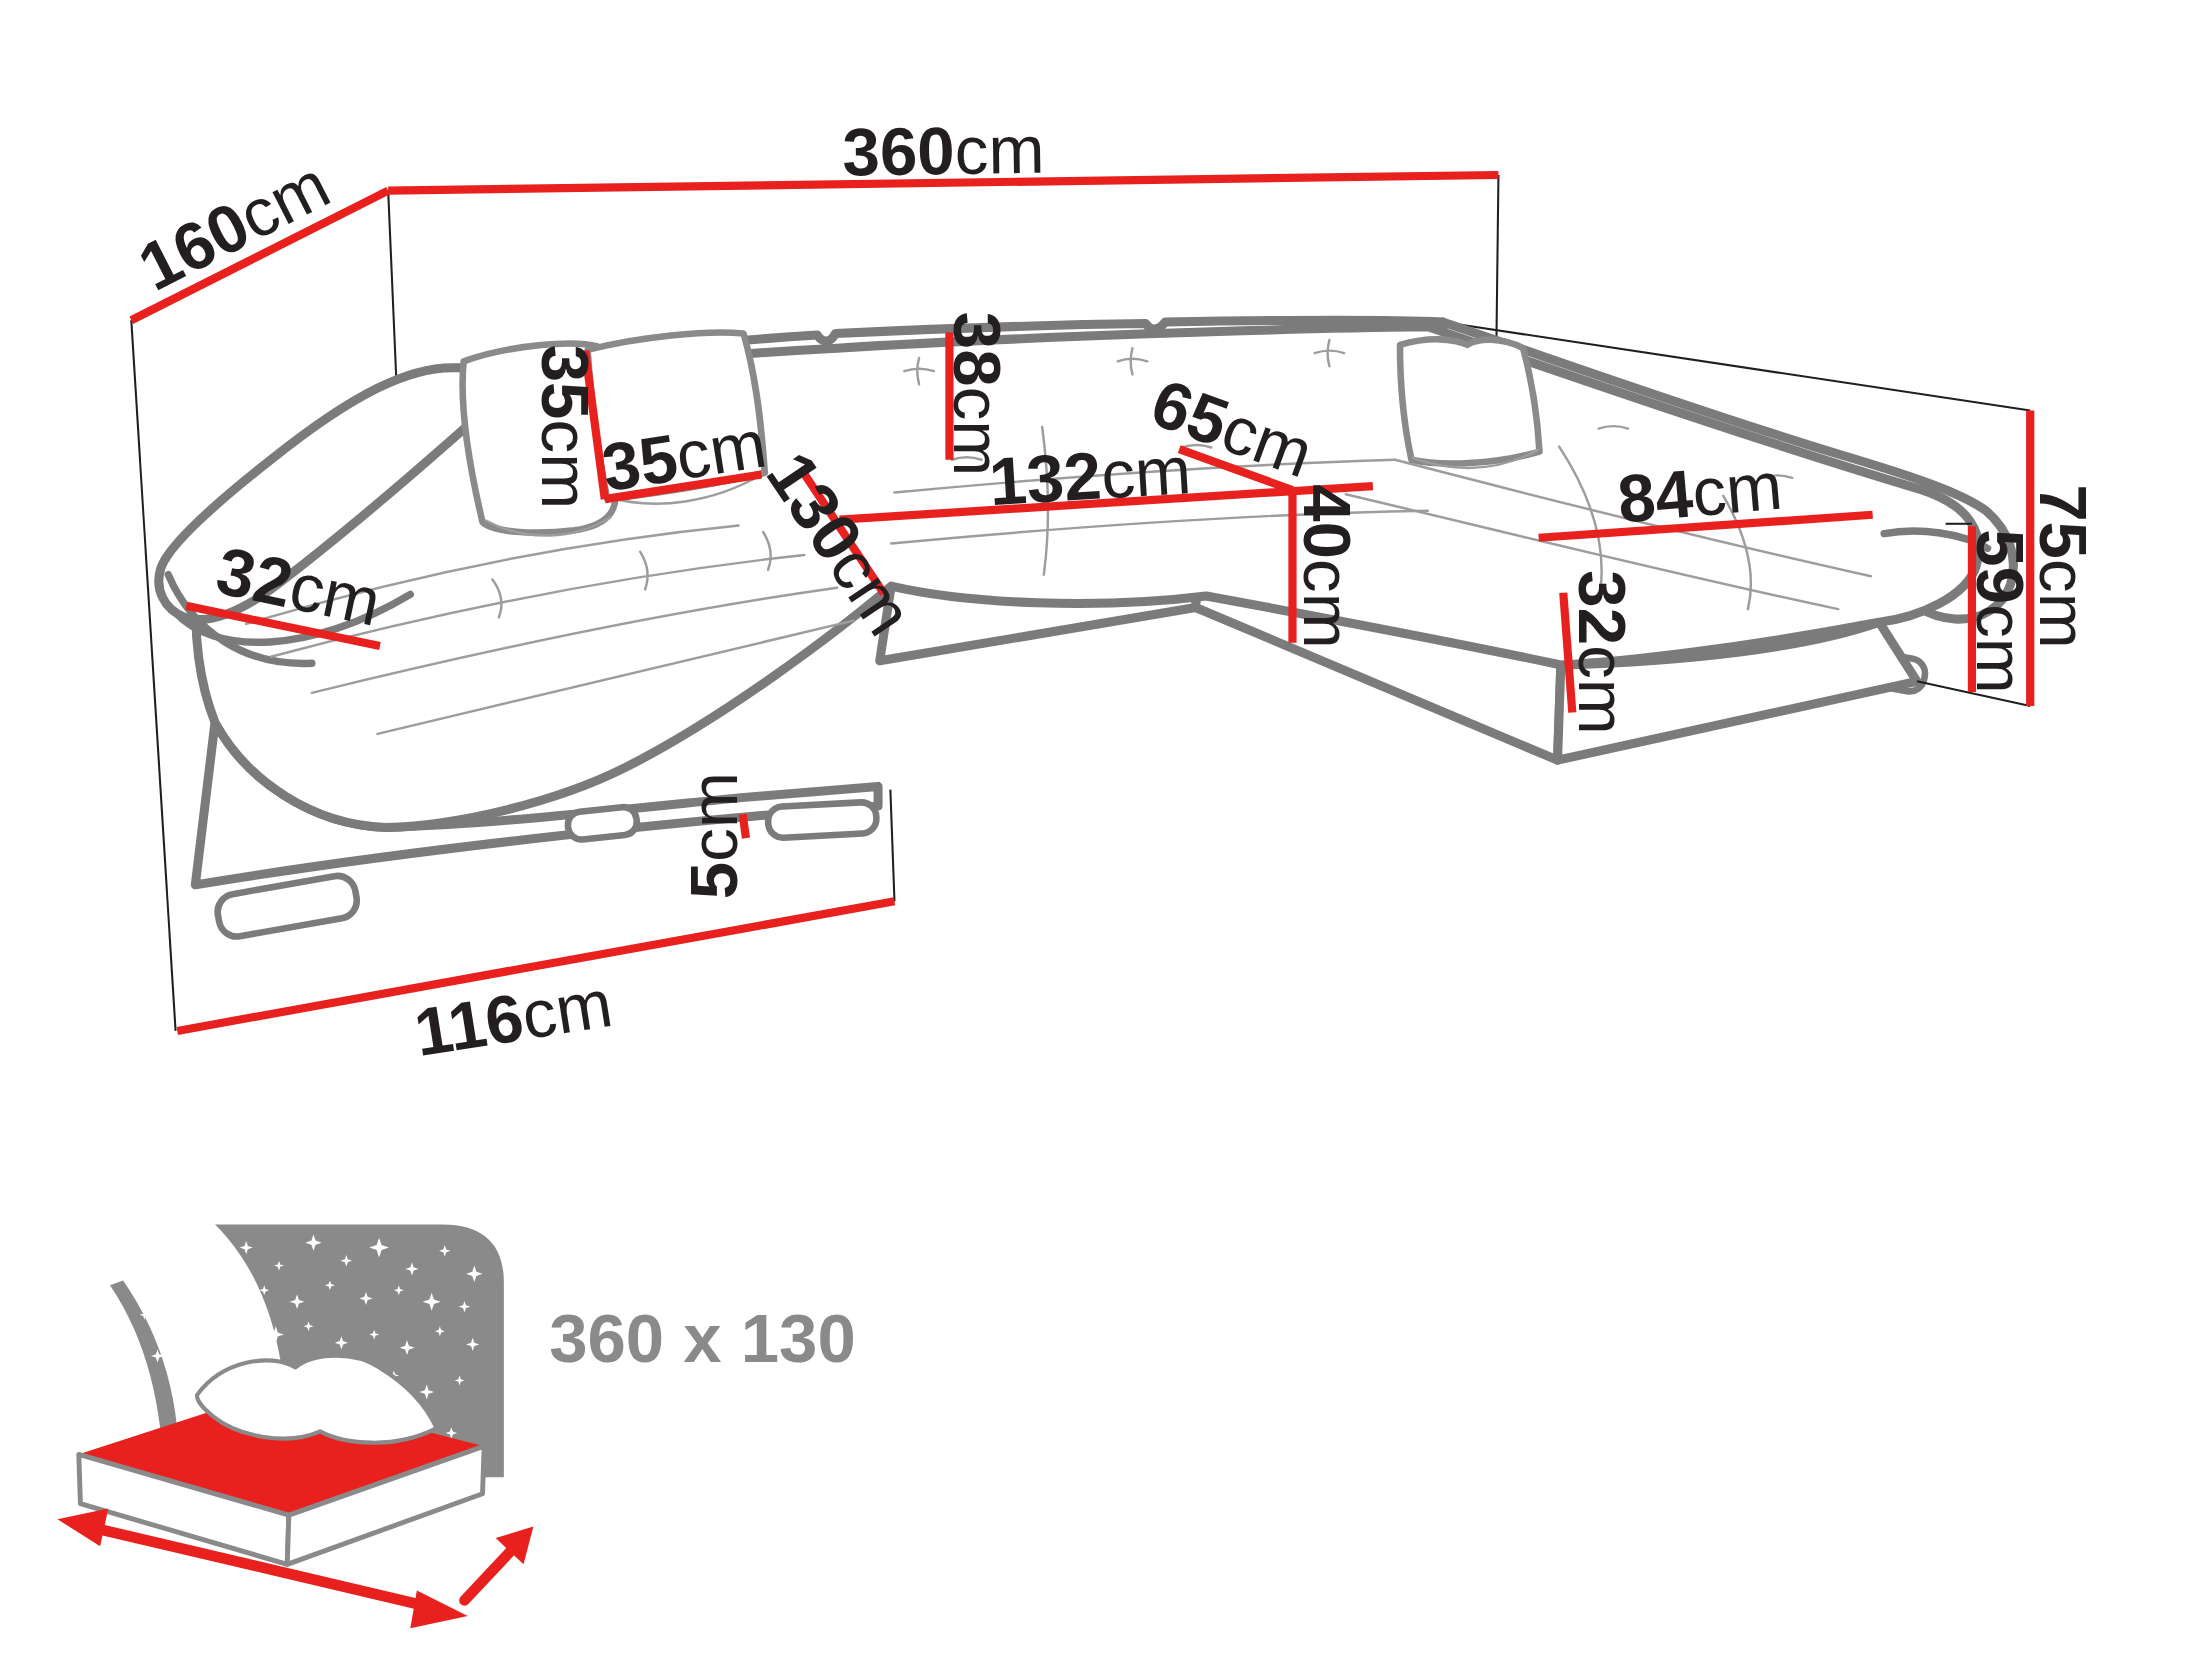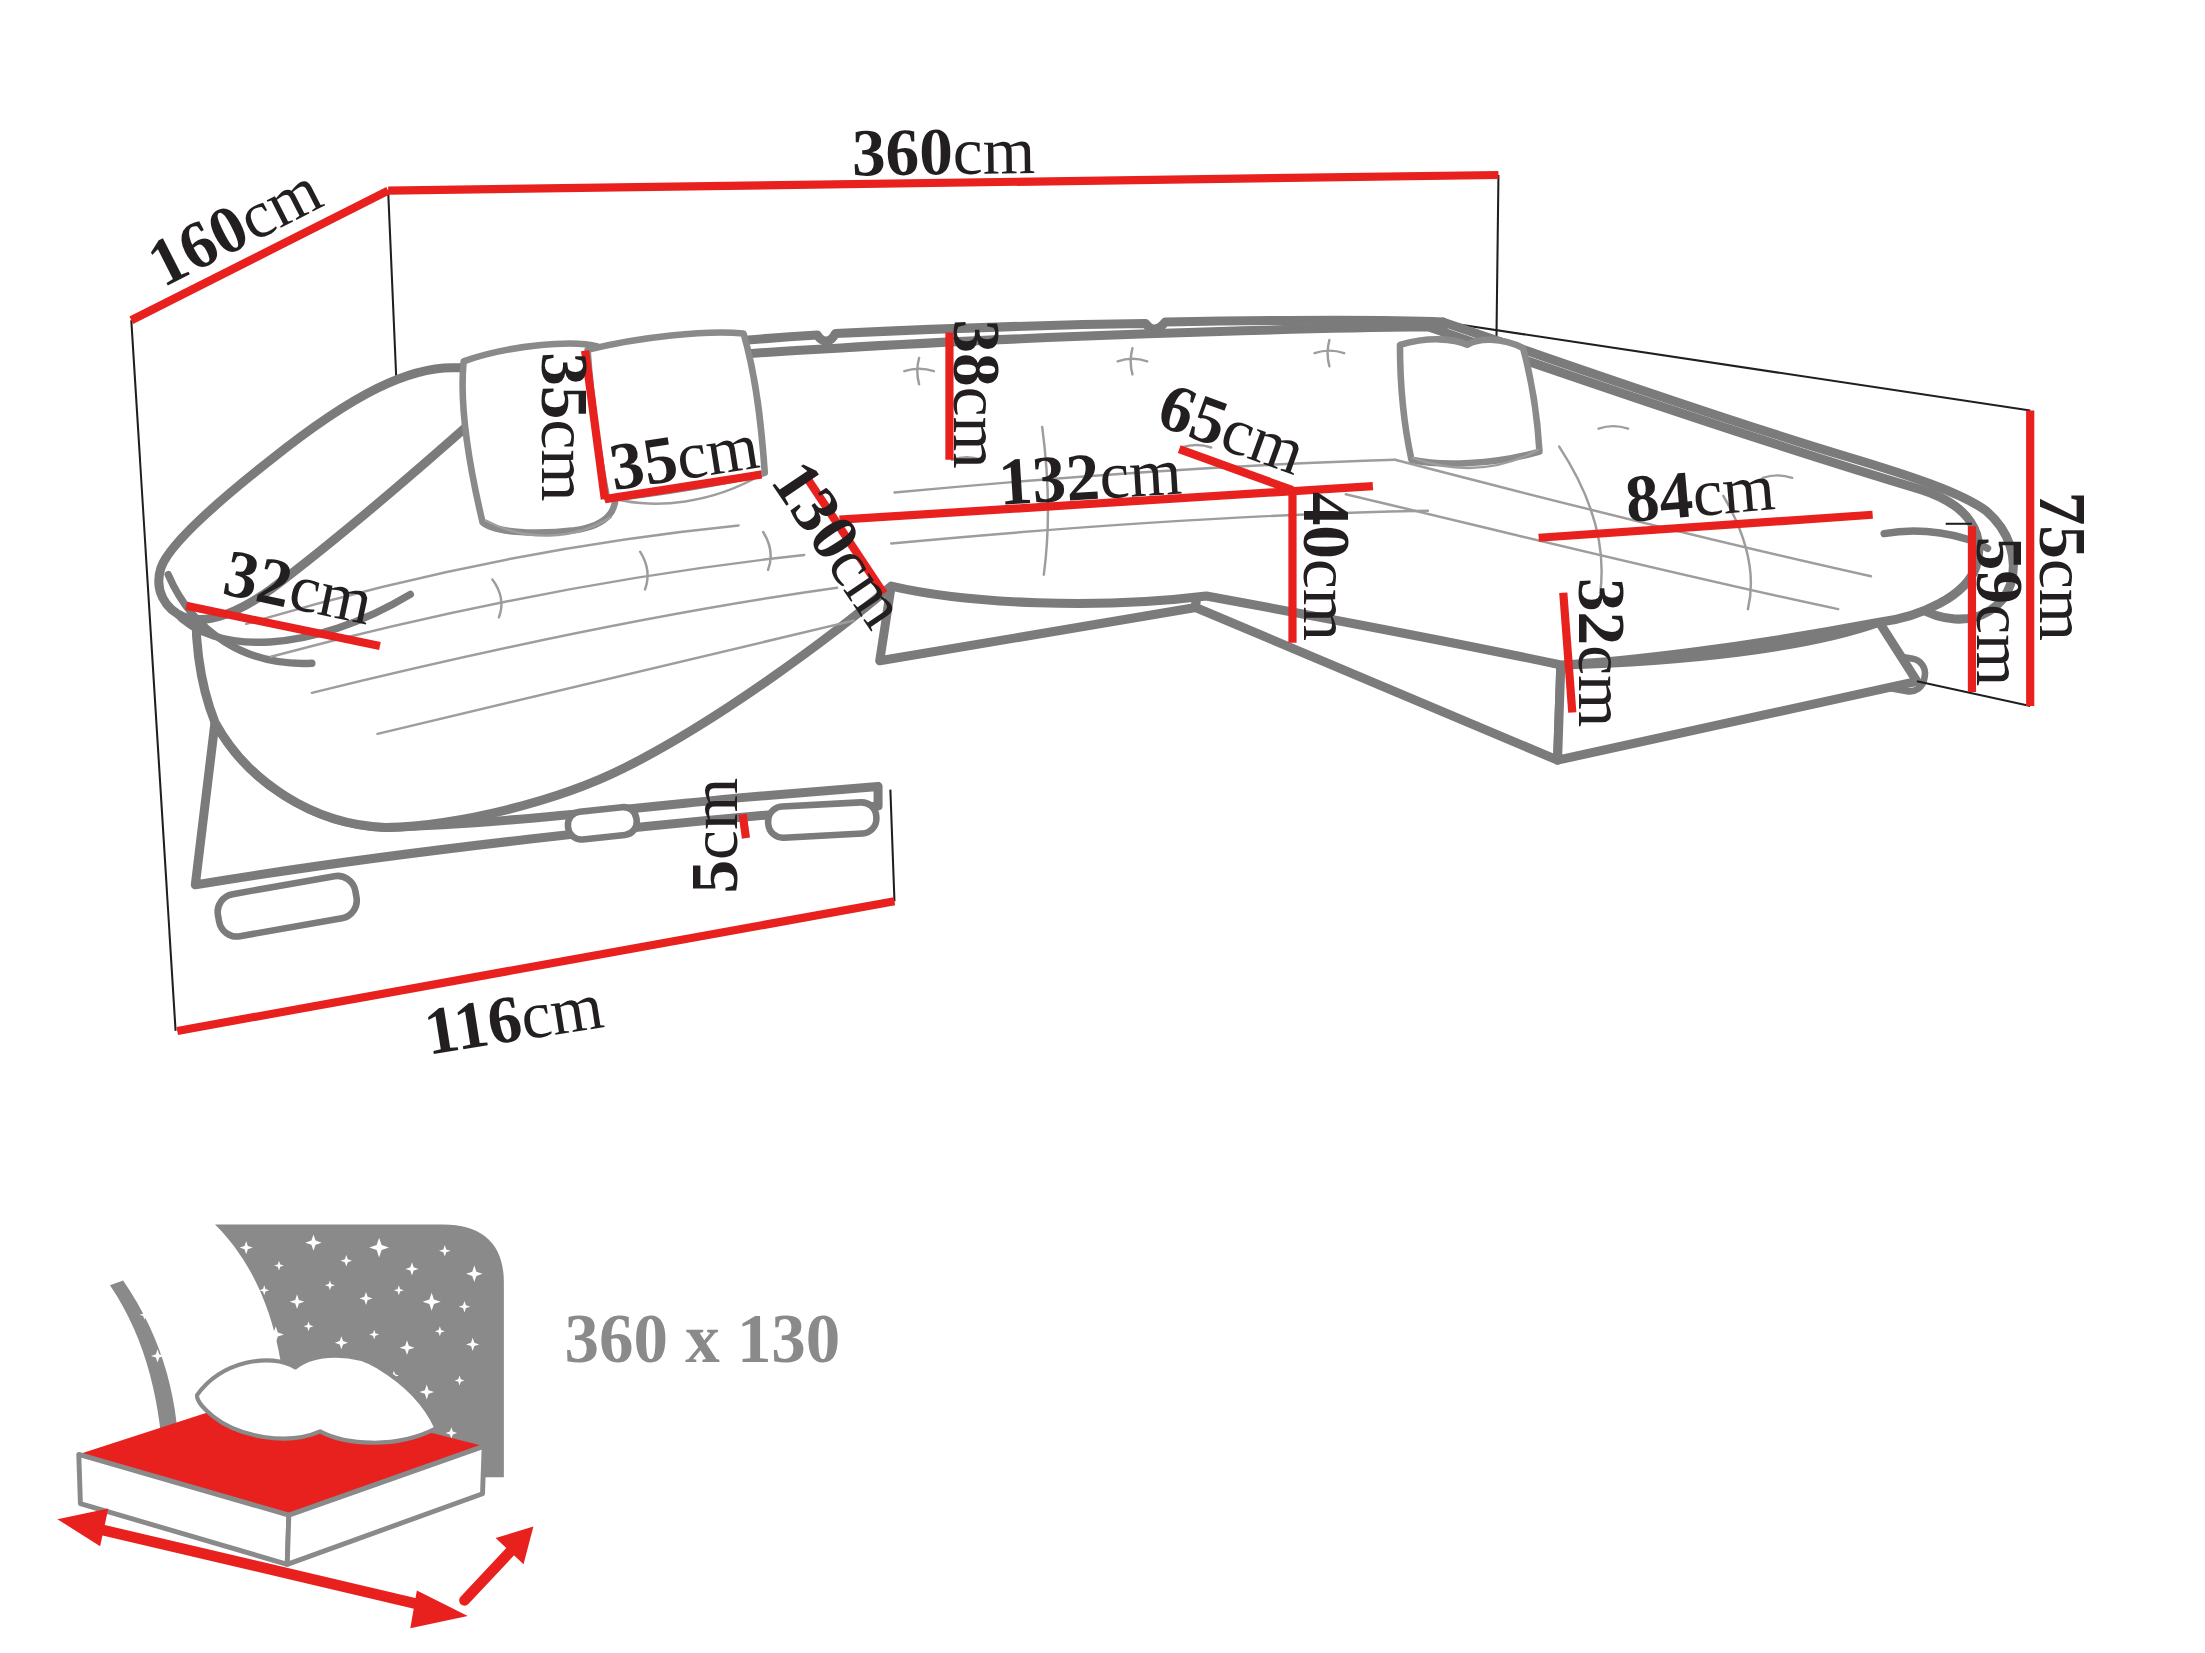--- a/index.html
+++ b/index.html
@@ -1,17 +1,17 @@
 <!DOCTYPE html>
 <html style="font-size:13px"><head>
 <meta charset="utf-8">
 <style>
   html,body{margin:0;padding:0;background:#ffffff;}
   .stage{position:relative;width:2205px;height:1654px;background:#ffffff;overflow:hidden;
-         font-family:Liberation Serif, serif;}
+         font-family:Liberation Sans, sans-serif;}
   svg{position:absolute;left:0;top:0;}
   .dim-line{stroke:#e8211f;stroke-width:10;stroke-linecap:butt;fill:none;}
   .thin{stroke:#1f1f1f;stroke-width:2.5;fill:none;}
   .sofa{stroke:#7b7b7b;stroke-width:11;fill:#ffffff;stroke-linejoin:round;stroke-linecap:round;}
   .sofa-line{stroke:#7b7b7b;stroke-width:9;fill:none;stroke-linecap:round;}
   .pillow{stroke:#8a8a8a;stroke-width:8;fill:#ffffff;stroke-linejoin:round;}
   .seam{stroke:#9d9d9d;stroke-width:3;fill:none;stroke-linecap:round;}
   .leg{stroke:#7b7b7b;stroke-width:8;fill:#ffffff;}
   .dim-label{font-size:82px;fill:#231f20;text-anchor:middle;}
   .dim-label .num{font-weight:bold;}

